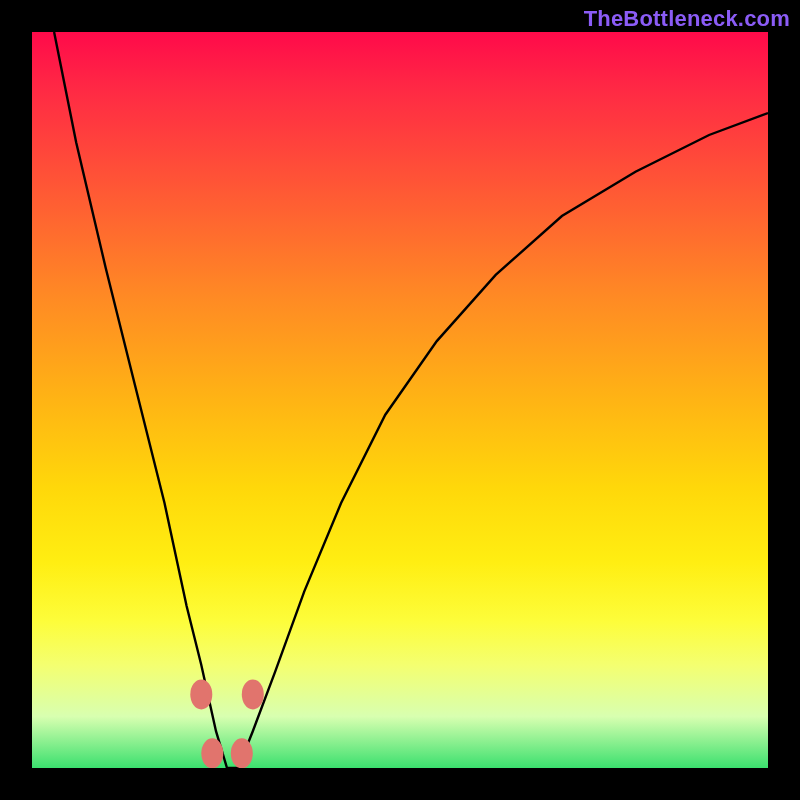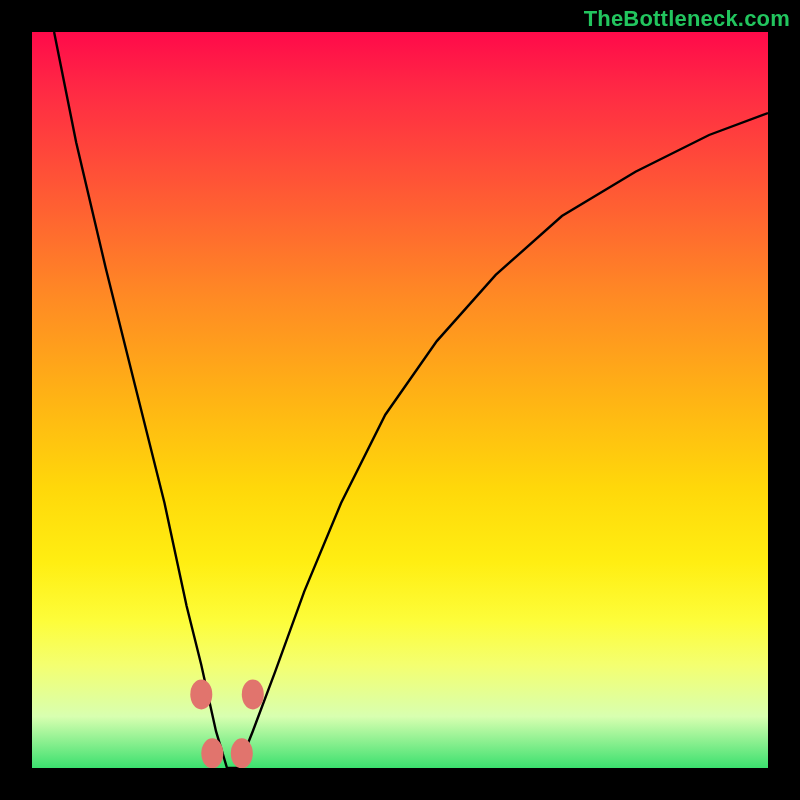--- a/index.html
+++ b/index.html
@@ -40,21 +40,21 @@
       #fdfd3a 80%,
       #f4ff70 86%,
       #d8ffb0 93%,
       #3be06e 100%
     );
   }
   .watermark {
     position: absolute;
     top: 6px;
     right: 10px;
-    color: #22c55e;
+    color: #8b5cf6;
     font-size: 22px;
     font-weight: 600;
     letter-spacing: 0.2px;
     user-select: none;
   }
   svg.curve {
     position: absolute;
     inset: 0;
   }
 </style>

